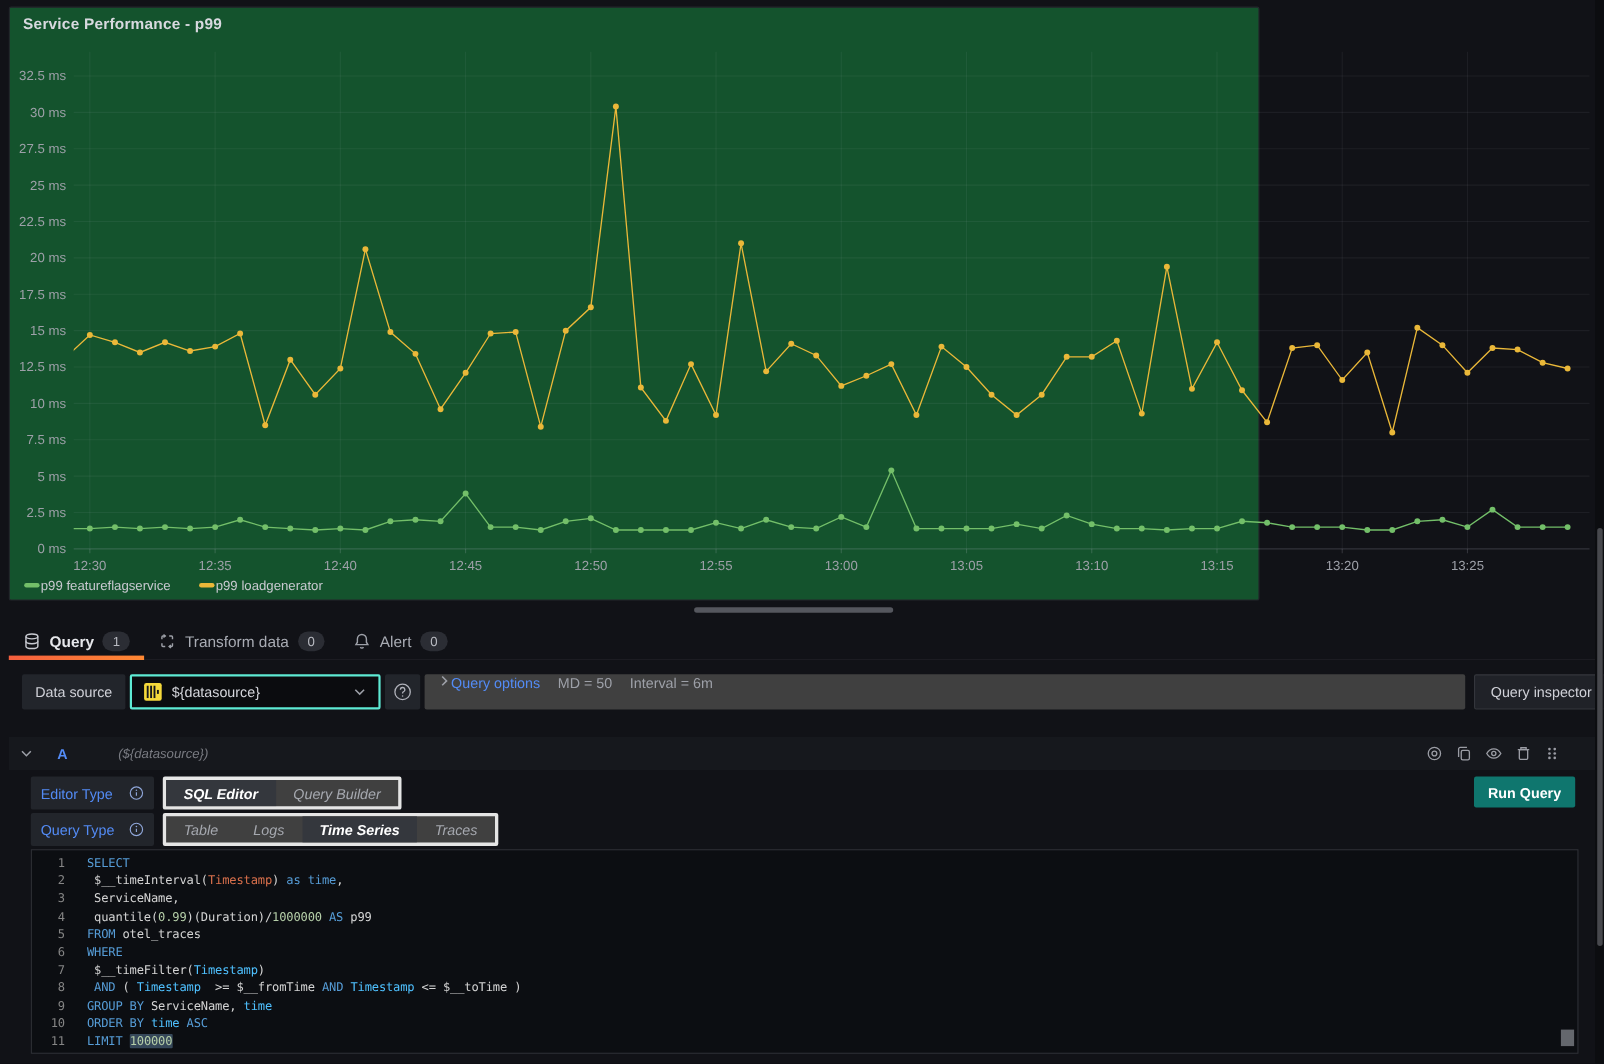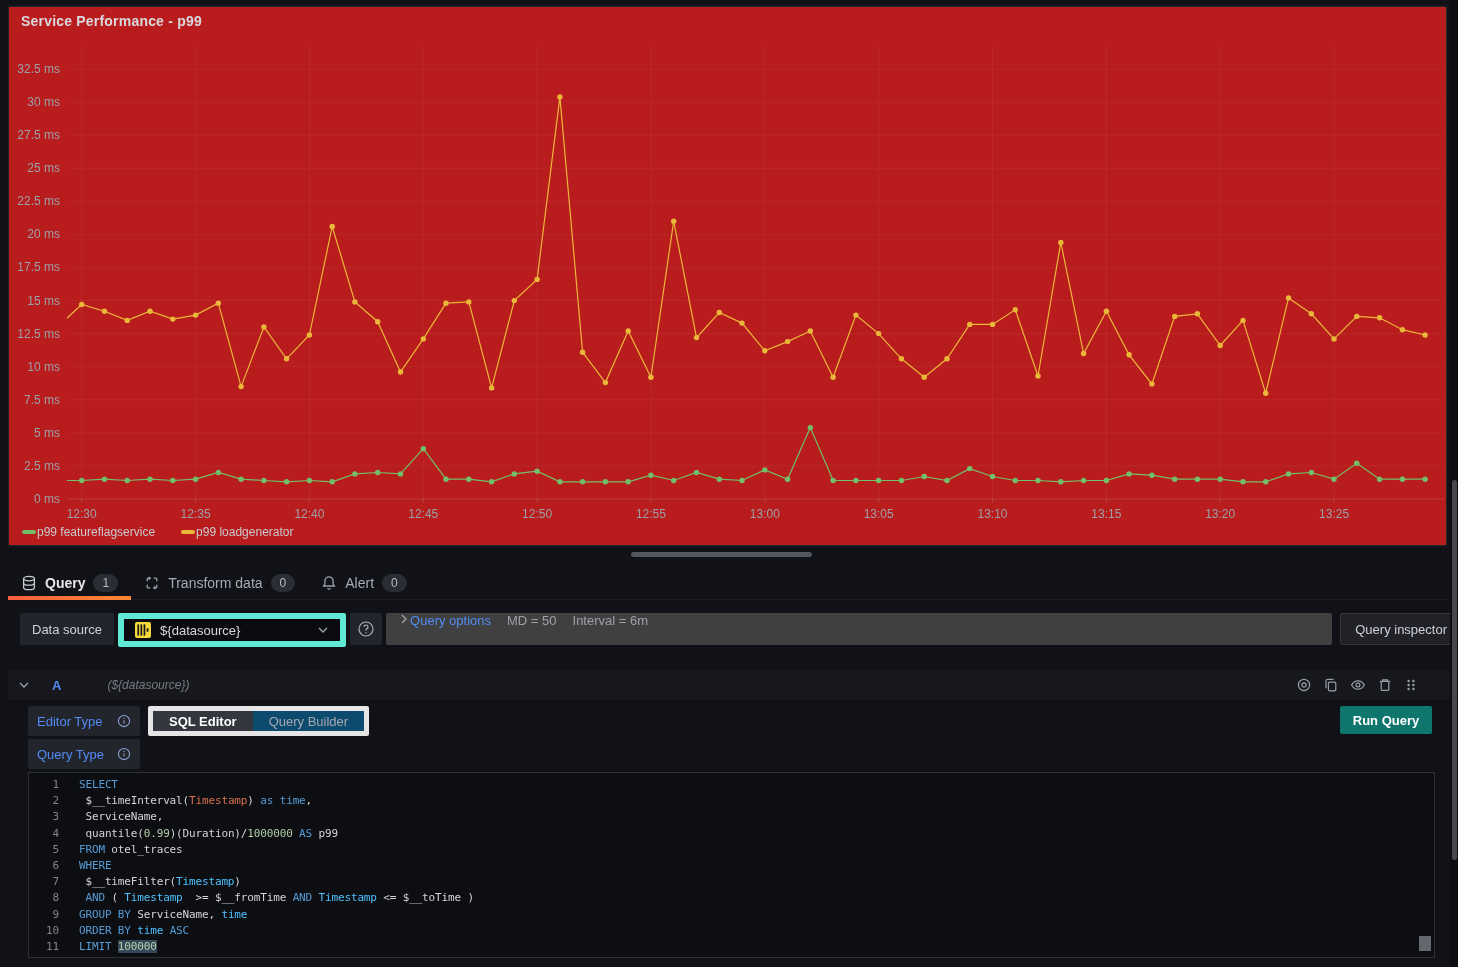--- a/index.html
+++ b/index.html
@@ -3,22 +3,22 @@
 <meta charset="utf-8">
 <style>
   * { margin:0; padding:0; box-sizing:border-box; }
   html,body { background:#0e0f13; }
   .page {
     position:relative; width:1458px; height:967px; overflow:hidden;
     background:#111217; font-family:"Liberation Sans", sans-serif; color:#CCCCDC;
   }
   
   .panel {
-    position:absolute; left:8px; top:6px; width:1439px; height:540px;
-    background:#b91c1c; border:1px solid #24262C; border-radius:2px;
+    position:absolute; left:8px; top:6px; width:1137px; height:540px;
+    background:#14532d; border:1px solid #24262C; border-radius:2px;
   }
   .panel-title {
     position:absolute; left:12px; top:6px; font-size:14px; font-weight:700;
     color:#D8D9DF; letter-spacing:.2px; cursor:pointer;
   }
   svg.chart { position:absolute; left:0; top:0; }
   svg.chart text { font-family:"Liberation Sans",sans-serif; font-size:12px; fill:#9DA0A8; }
   .legend { position:absolute; left:13px; top:518px; display:flex; gap:26px; align-items:center; }
   .legend-item { display:flex; align-items:center; gap:1px; cursor:pointer; }
   .legend-swatch { width:14px; height:4px; border-radius:2px; }
@@ -33,21 +33,21 @@
   .tab.active .t-icon { color:#C9CBD2; }
   .tab.active::after { content:""; position:absolute; left:0; right:0; bottom:-1px; height:4px; background:linear-gradient(90deg,#F55F3E,#FF8833); }
   .badge {
     background:#2B2D34; color:#B8BAC1; border-radius:11px; font-size:12px;
     padding:1px 9px; line-height:16px; font-weight:400;
   }
   
   .toolbar { position:absolute; left:20px; top:613px; width:1442px; height:32px; display:flex; align-items:stretch; gap:4px; font-size:13px; }
   .chip-label { background:#22252B; border-radius:2px; display:flex; align-items:center; padding:0 12px; color:#D0D1D8; }
   .ds-select {
-    width:228px; background:#0B0C0F; border:6px solid #5eead4; border-radius:2px;
+    width:228px; background:#0B0C0F; border:2px solid #5eead4; border-radius:2px;
     display:flex; align-items:center; gap:8px; padding:11px 10px; cursor:pointer; color:#D5D6DC;
   }
   .ds-select .grow { flex:1; }
   .icon-btn { width:32px; background:#22252B; border-radius:2px; display:flex; align-items:center; justify-content:center; color:#AEB0B8; cursor:pointer; border:none; }
   .qo-bar { flex:1; background:#404040; border-radius:2px; display:flex; align-items:flex-start; padding:0 12px; }
   .link-blue { color:#538BF5; cursor:pointer; }
   .muted { color:#9DA0A8; }
   .qo-bar .muted { margin-left:16px; }
   .query-inspector-btn {
     margin-left:4px; background:#202228; border:1px solid #34363C; border-radius:2px;
@@ -62,21 +62,21 @@
   .ds-hint { color:#797B82; font-style:italic; font-size:12px; margin-left:38px; }
   .qh-icons { margin-left:auto; display:flex; align-items:center; gap:11px; color:#9B9DA5; padding-right:22px; }
   .qh-icons .icn { cursor:pointer; display:flex; }
   
   .inline-row { position:absolute; left:28px; height:30px; display:flex; gap:8px; }
   .row-label {
     width:112px; background:#22252B; border-radius:2px; display:flex; align-items:center;
     justify-content:space-between; padding:0 9px; color:#538BF5; font-size:13px;
   }
   .row-label .icn { color:#8FA6D9; display:flex; }
-  .seg-group { display:flex; border:5px solid #e5e5e5; border-radius:2px; overflow:hidden; background:#0c4a6e; }
+  .seg-group { display:flex; border:3px solid #e5e5e5; border-radius:2px; overflow:hidden; background:#404040;font-style:italic; }
   .seg { padding:0 16px; display:flex; align-items:center; font-size:13px; color:#A6A9B0; cursor:pointer; }
   .seg.active { background:#34373D; color:#FFFFFF; font-weight:700; }
   .run-query-btn {
     position:absolute; left:1340px; top:706px; width:92px; height:28px;
     background:#0f766e; border:none; border-radius:2px; color:#fff; font-size:13px; font-weight:700;
     display:flex; align-items:center; justify-content:center; cursor:pointer;
     font-family:"Liberation Sans",sans-serif;
   }
   
   .code-editor {
@@ -463,20 +463,26 @@
     <div class="row-label">
       <span>Query Type</span>
       <span class="icn">
         <svg width="14" height="14" viewBox="0 0 16 16" fill="none" stroke="currentColor" stroke-width="1.2">
             <circle cx="8" cy="8" r="6.4"></circle>
             <path d="M8 7.2v3.6"></path>
             <circle cx="8" cy="5" r="0.8" fill="currentColor" stroke="none"></circle>
           </svg>
       </span>
     </div>
+    <div class="seg-group">
+      <div class="seg">Table</div>
+      <div class="seg">Logs</div>
+      <div class="seg active">Time Series</div>
+      <div class="seg">Traces</div>
+    </div>
   </div>
 
   <div class="code-editor">
     <div id="sql-lines">
         <div class="code-line"><span class="line-num" style="color: rgb(133, 133, 133);">1</span><span class="line-code"><span style="color: rgb(86, 156, 214);">SELECT</span></span></div>
         <div class="code-line"><span class="line-num" style="color: rgb(133, 133, 133);">2</span><span class="line-code"><span style="color: rgb(212, 212, 212);"> $__timeInterval(</span><span style="color: rgb(217, 112, 76);">Timestamp</span><span style="color: rgb(212, 212, 212);">) </span><span style="color: rgb(86, 156, 214);">as</span><span style="color: rgb(212, 212, 212);"> </span><span style="color: rgb(86, 156, 214);">time</span><span style="color: rgb(212, 212, 212);">,</span></span></div>
         <div class="code-line"><span class="line-num" style="color: rgb(133, 133, 133);">3</span><span class="line-code"><span style="color: rgb(212, 212, 212);"> ServiceName,</span></span></div>
         <div class="code-line"><span class="line-num" style="color: rgb(133, 133, 133);">4</span><span class="line-code"><span style="color: rgb(212, 212, 212);"> quantile(</span><span style="color: rgb(181, 206, 168);">0.99</span><span style="color: rgb(212, 212, 212);">)(Duration)/</span><span style="color: rgb(181, 206, 168);">1000000</span><span style="color: rgb(212, 212, 212);"> </span><span style="color: rgb(86, 156, 214);">AS</span><span style="color: rgb(212, 212, 212);"> p99</span></span></div>
         <div class="code-line"><span class="line-num" style="color: rgb(133, 133, 133);">5</span><span class="line-code"><span style="color: rgb(86, 156, 214);">FROM</span><span style="color: rgb(212, 212, 212);"> otel_traces</span></span></div>
         <div class="code-line"><span class="line-num" style="color: rgb(133, 133, 133);">6</span><span class="line-code"><span style="color: rgb(86, 156, 214);">WHERE</span></span></div>

